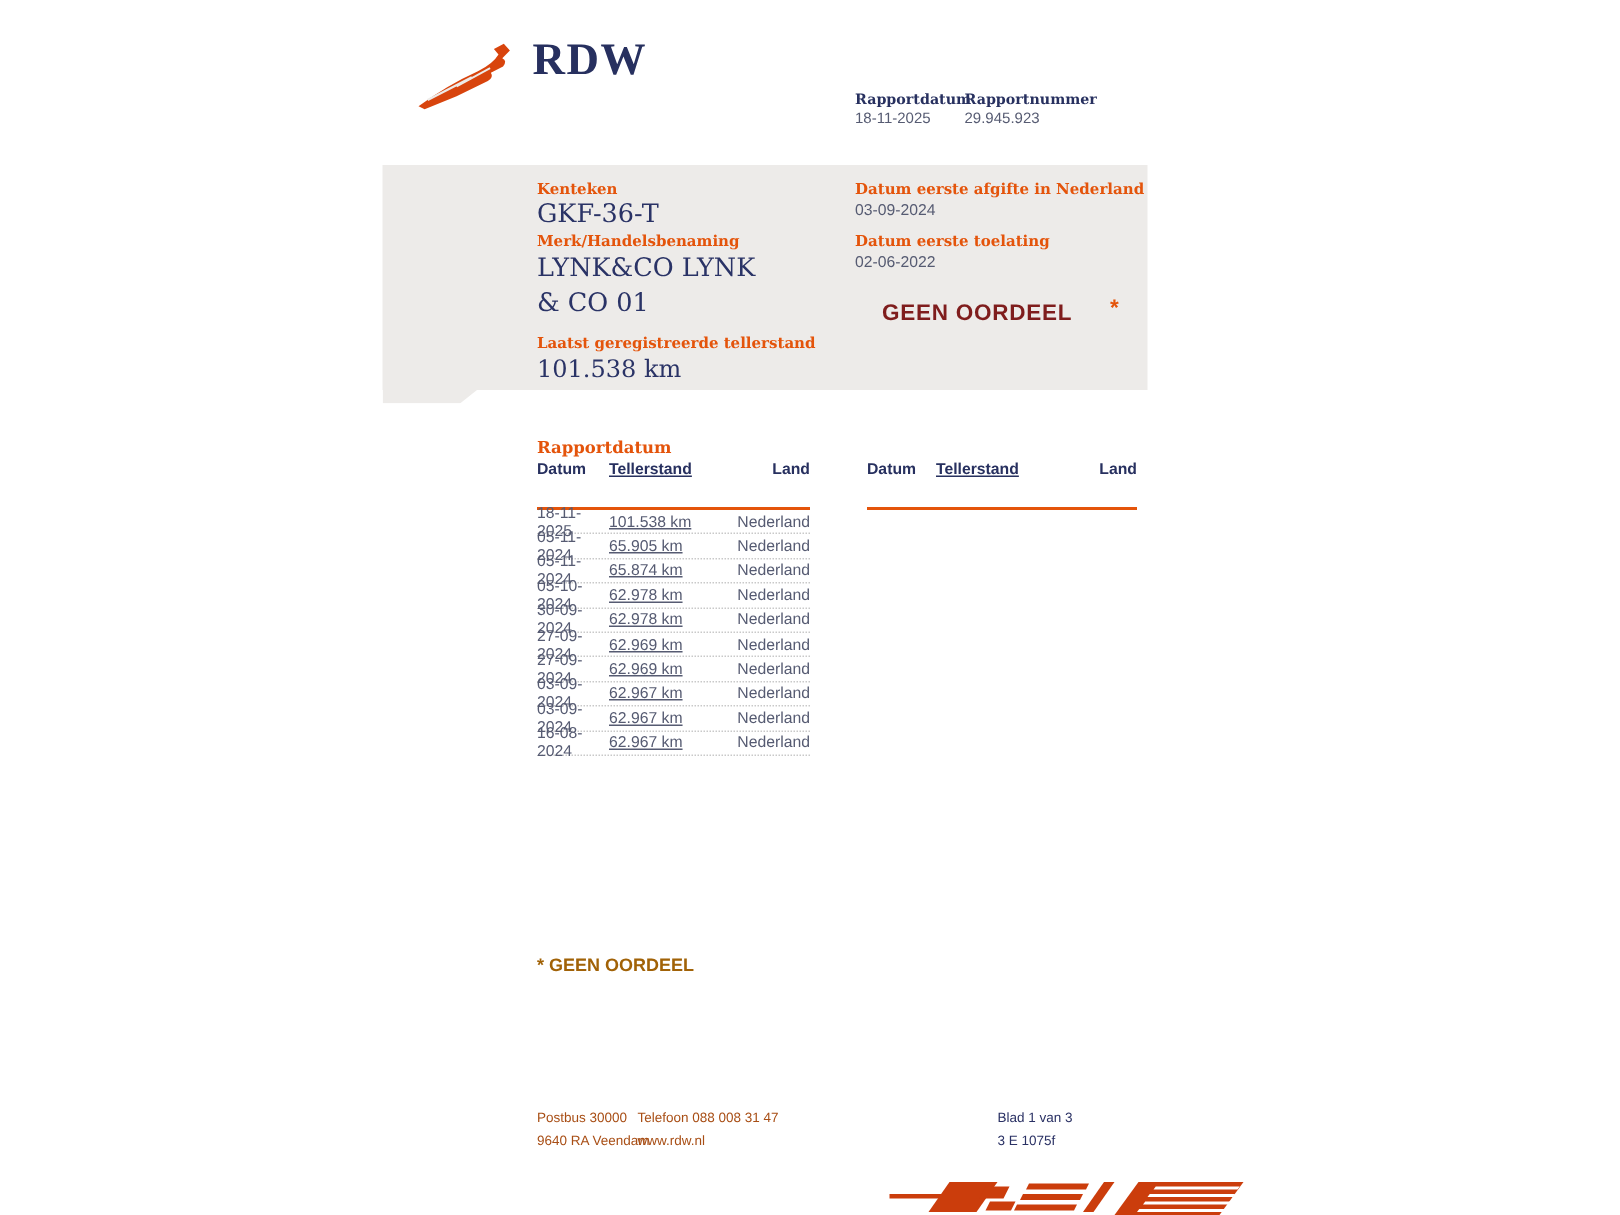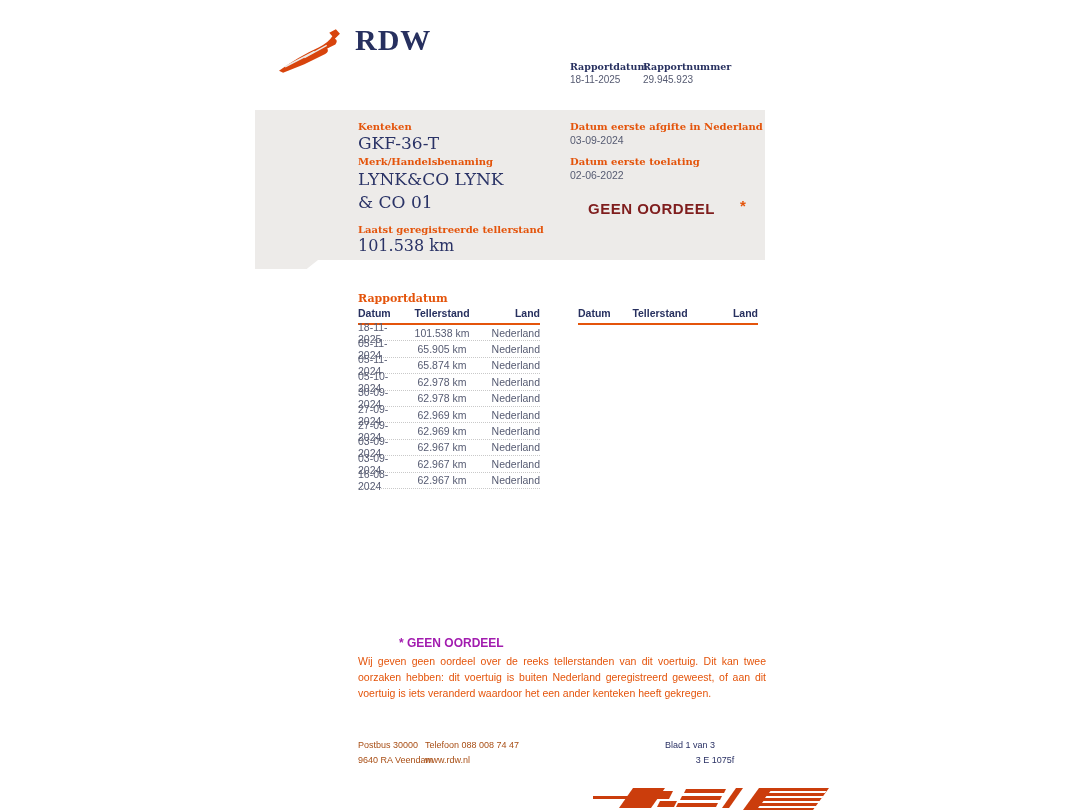--- a/index.html
+++ b/index.html
@@ -27,39 +27,39 @@
   .fvalue-sm{position:absolute;font-size:10.5px;color:#565B72;}
   .verdict{position:absolute;left:588px;top:200px;font-size:15px;font-weight:bold;
            color:#7f1d1d;letter-spacing:.5px;}
   .verdict-ast{position:absolute;left:740px;top:197px;font-size:15px;font-weight:bold;color:#E4540B;}
 
   
   .section-title{position:absolute;left:358px;top:292px;font-family:"DejaVu Serif",serif;
                  font-weight:bold;font-size:11px;color:#E4540B;}
   .otable{position:absolute;top:307px;}
   .t1{left:358px;width:182px;} .t2{left:578px;width:180px;}
-  .thead{display:flex;border-bottom:2px solid #E4540B;padding-bottom:4px;}
+  .thead{display:flex;border-bottom:2px solid #E4540B;padding-bottom:19px;}
   .th{font-size:10.5px;font-weight:bold;color:#27305F;}
   .trow{display:flex;height:15.4px;align-items:center;border-bottom:1px dotted #C9C9C9;}
   .tcell{font-size:10.5px;color:#565B72;}
-  .c0{flex:1;text-align:left;} .c1{width:72px;text-align:center;} .c2{width:62px;text-align:right;}
-
-  
-  .fn-title{position:absolute;left:358px;top:636px;font-size:12px;font-weight:bold;color:#a21caf;margin-left:41px;}
+  .c0{flex:1;text-align:left;} .c1{width:72px;text-align:left;text-decoration:underline;} .c2{width:62px;text-align:right;}
+
+  
+  .fn-title{position:absolute;left:358px;top:636px;font-size:12px;font-weight:bold;color:#a16207;}
   .fn-body{position:absolute;left:358px;top:653px;width:408px;font-size:10.5px;line-height:16px;
            color:#E4540B;text-align:justify;}
 
   
   .foot{position:absolute;font-size:9px;text-align:center;}
   .foot-orange{color:#A84E15;}
   .foot-navy{color:#2A3164;}
   .f-a1{left:358px;top:740px;} .f-a2{left:358px;top:755px;}
   .f-b1{left:425px;top:740px;} .f-b2{left:425px;top:755px;}
   .f-c1{left:665px;top:740px;width:100px;text-align:left;}
-  .f-c2{left:665px;top:755px;width:100px;text-align:center;}
+  .f-c2{left:665px;top:755px;width:100px;text-align:left;}
 
   
   .bottom-graphic{position:absolute;left:583px;top:786px;width:252px;height:24px;}
 </style>
 </head>
 <body>
 
 <div id="page">
 
   <svg class="logo-wing" viewBox="0 0 130 90">
@@ -161,25 +161,24 @@
   <div class="otable t2">
     <div class="thead">
       <div class="th c0">Datum</div>
       <div class="th c1">Tellerstand</div>
       <div class="th c2">Land</div>
     </div>
     <div></div>
   </div>
 
   <div class="fn-title">* GEEN OORDEEL</div>
-  <div class="fn-body">Wij geven geen oordeel over de reeks tellerstanden van dit voertuig. Dit kan twee oorzaken hebben: dit voertuig is buiten Nederland geregistreerd geweest, of aan dit voertuig is iets veranderd waardoor het een ander kenteken heeft gekregen.</div>
 
   <div class="foot foot-orange f-a1">Postbus 30000</div>
   <div class="foot foot-orange f-a2">9640 RA Veendam</div>
-  <div class="foot foot-orange f-b1">Telefoon 088 008 74 47</div>
+  <div class="foot foot-orange f-b1">Telefoon 088 008 31 47</div>
   <div class="foot foot-orange f-b2">www.rdw.nl</div>
   <div class="foot foot-navy f-c1">Blad 1 van 3</div>
   <div class="foot foot-navy f-c2">3 E 1075f</div>
 
   <svg class="bottom-graphic" viewBox="0 0 252 24">
     <g fill="#CB3D0C">
       <rect x="10" y="10" width="46" height="3"></rect>
       <polygon points="36,22 68,22 82,2 50,2"></polygon>
       <polygon points="70,13 86,13 90,5 74,5"></polygon>
       <polygon points="74,21 91,21 94,15 77,15"></polygon>

